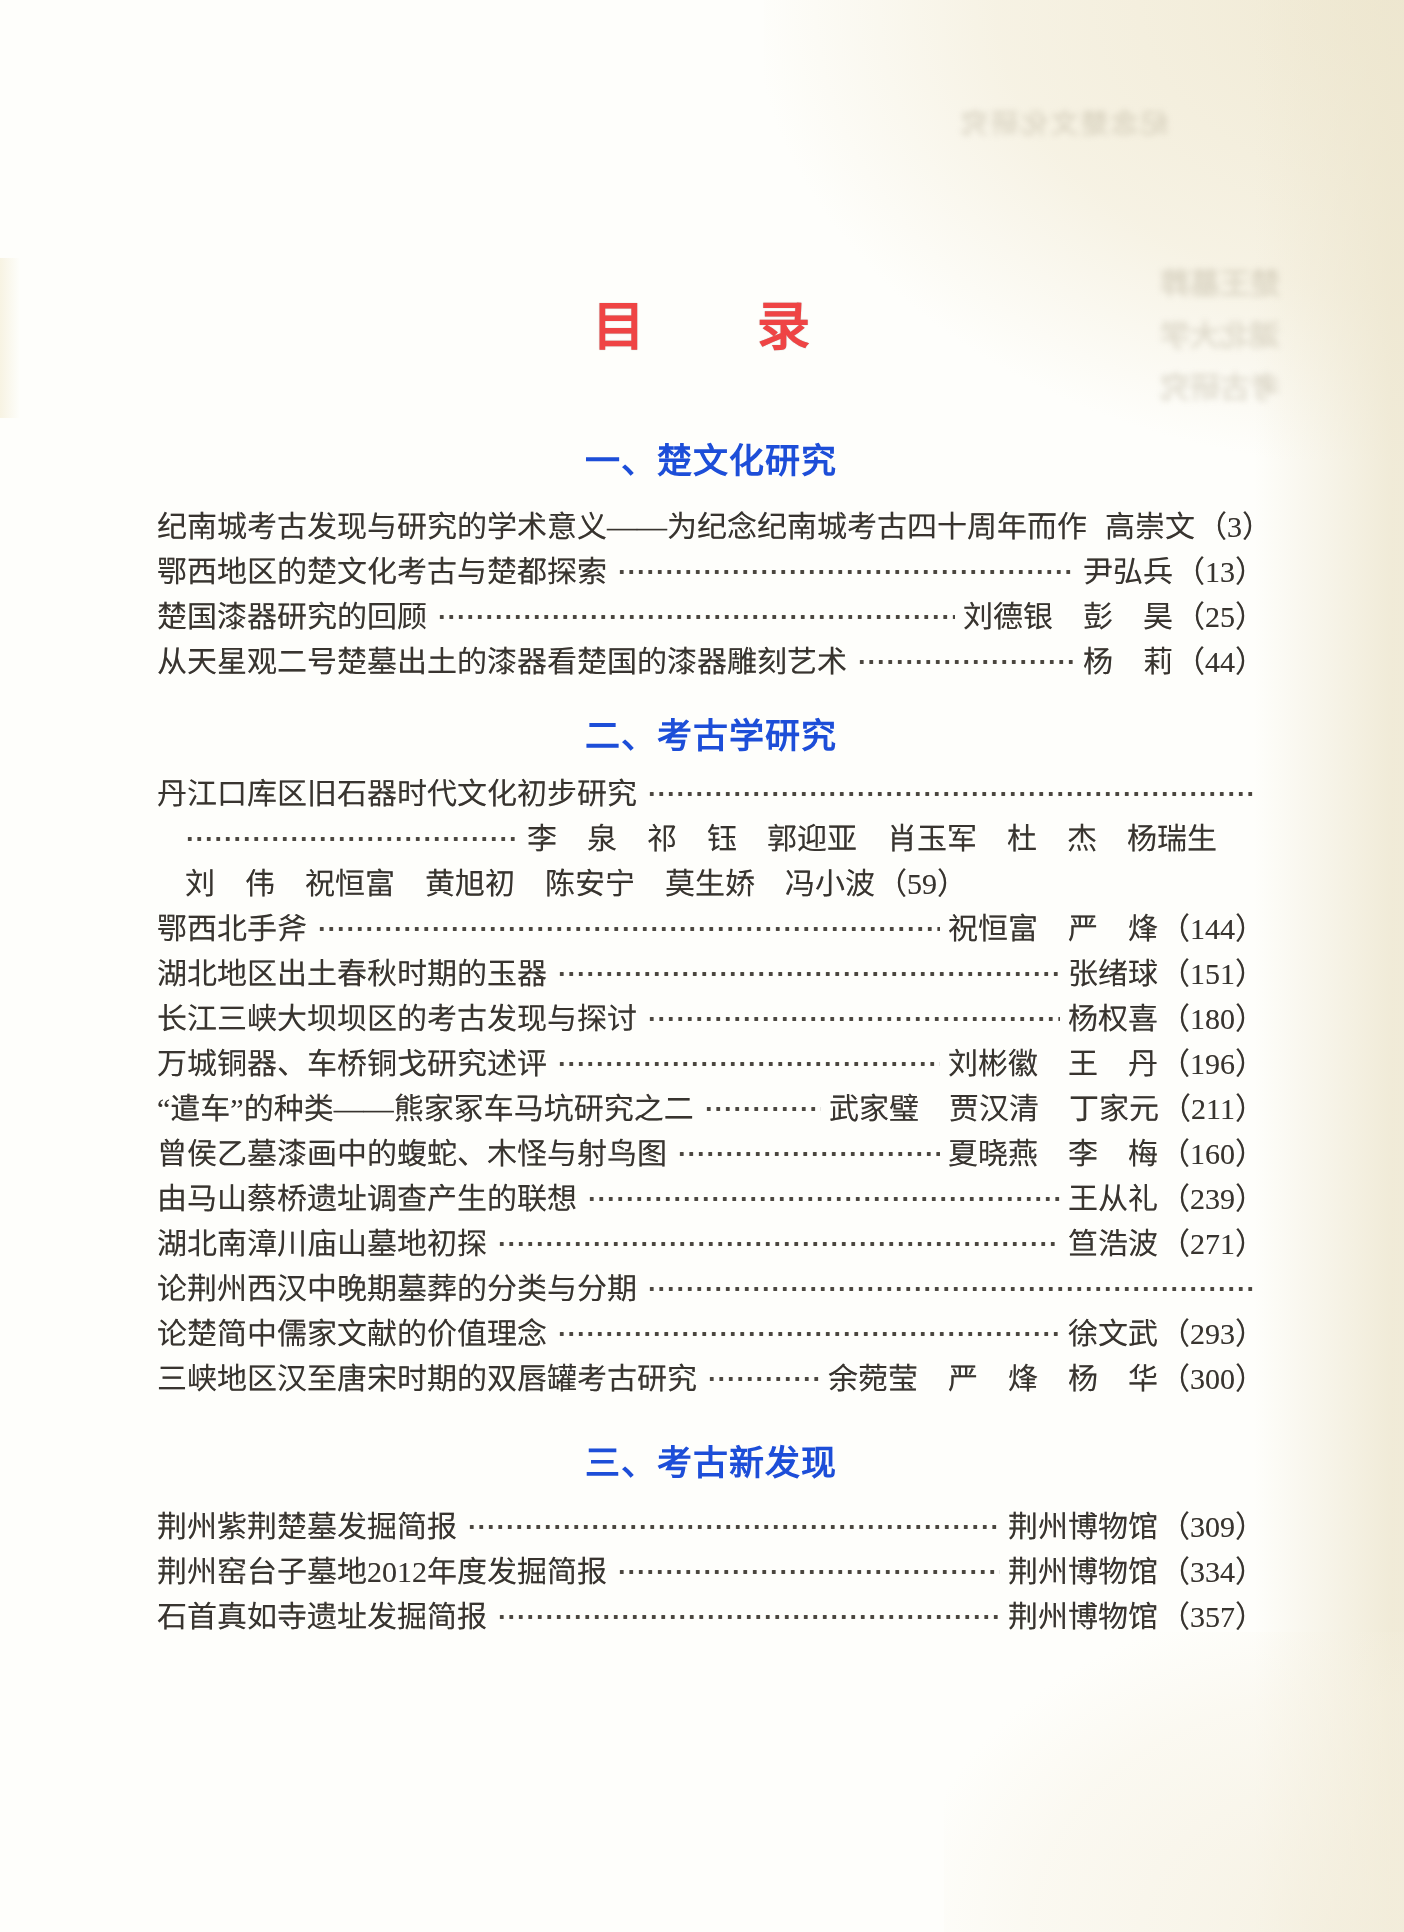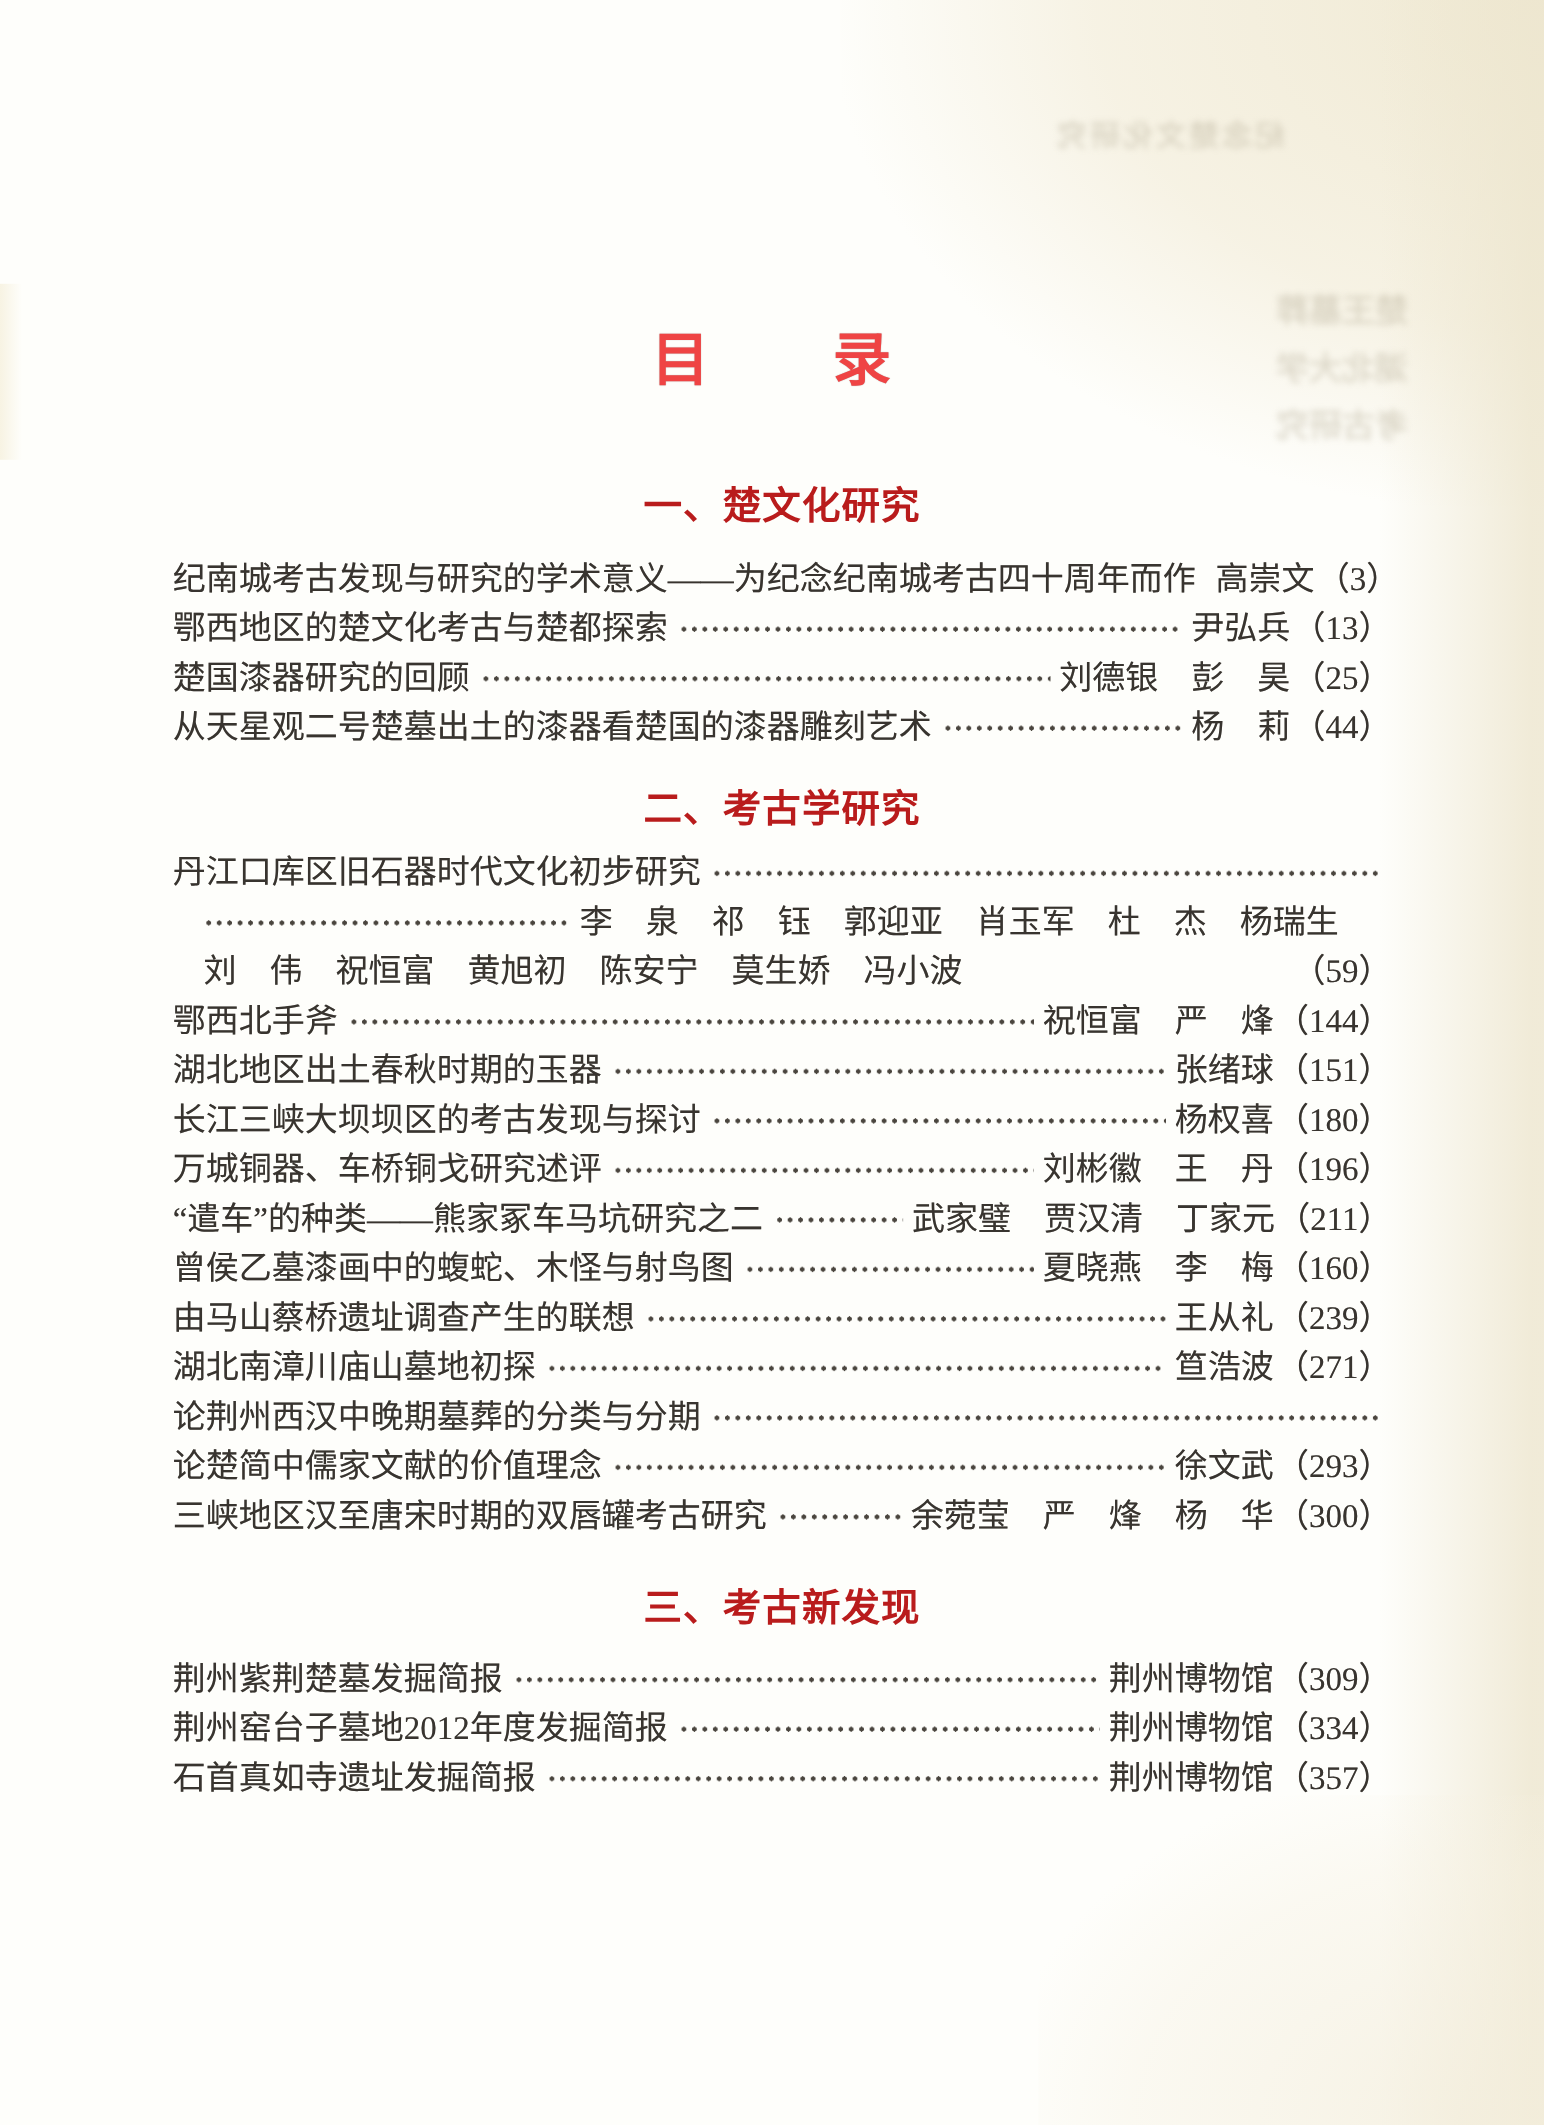--- a/index.html
+++ b/index.html
@@ -30,41 +30,41 @@
   .doc-title{
     position:absolute;top:284px;left:0;width:100%;text-align:center;
     font-size:53px;font-weight:700;color:#ef4444;letter-spacing:2px;
     font-family:"Liberation Serif", serif;
     text-shadow:0 0 1px rgba(46,43,39,0.4);
   }
 
   .toc{position:absolute;left:157px;top:442px;width:1108px;color:#38342f;}
   .sec-heading{
     text-align:center;font-family:"Liberation Sans", sans-serif;
-    font-weight:700;font-size:35px;line-height:38px;color:#b91c1c;
+    font-weight:700;font-size:35px;line-height:38px;color:#1d4ed8;
     letter-spacing:1px;
   }
   .sec-heading.s0{margin-bottom:24px;}
   .sec-heading.s1{margin-top:33px;margin-bottom:16px;}
   .sec-heading.s2{margin-top:43px;margin-bottom:22px;}
 
   .row{display:flex;align-items:center;line-height:45px;height:45px;
     font-size:30px;white-space:nowrap;
     text-shadow:0 0 0.5px rgba(56,52,47,0.45);}
   .row .t{flex:0 0 auto;}
   .leader{flex:1 1 auto;align-self:stretch;margin:0 8px 0 10px;
     background-image:radial-gradient(circle, #4a453e 2px, rgba(0,0,0,0) 2.2px);
     background-size:9.5px 9.5px;background-repeat:repeat-x;background-position:left center;}
   .leader-fixed{flex:0 0 330px;align-self:stretch;margin:0 12px 0 0;
     background-image:radial-gradient(circle, #4a453e 2px, rgba(0,0,0,0) 2.2px);
     background-size:9.5px 9.5px;background-repeat:repeat-x;background-position:left center;}
   .ap{flex:0 0 auto;}
   .pg{padding-left:2px;}
   .row.cont{padding-left:28px;}
-  .row.cont2{justify-content:space-between;}
+  .row.cont2{justify-content:flex-start;}
   .spacer-end{flex:1 1 auto;}
 </style>
 </head>
 <body>
 
 <div class="page">
 
   <div class="shade shade-topright"></div>
   <div class="shade shade-right"></div>
   <div class="shade shade-bottomright"></div>

